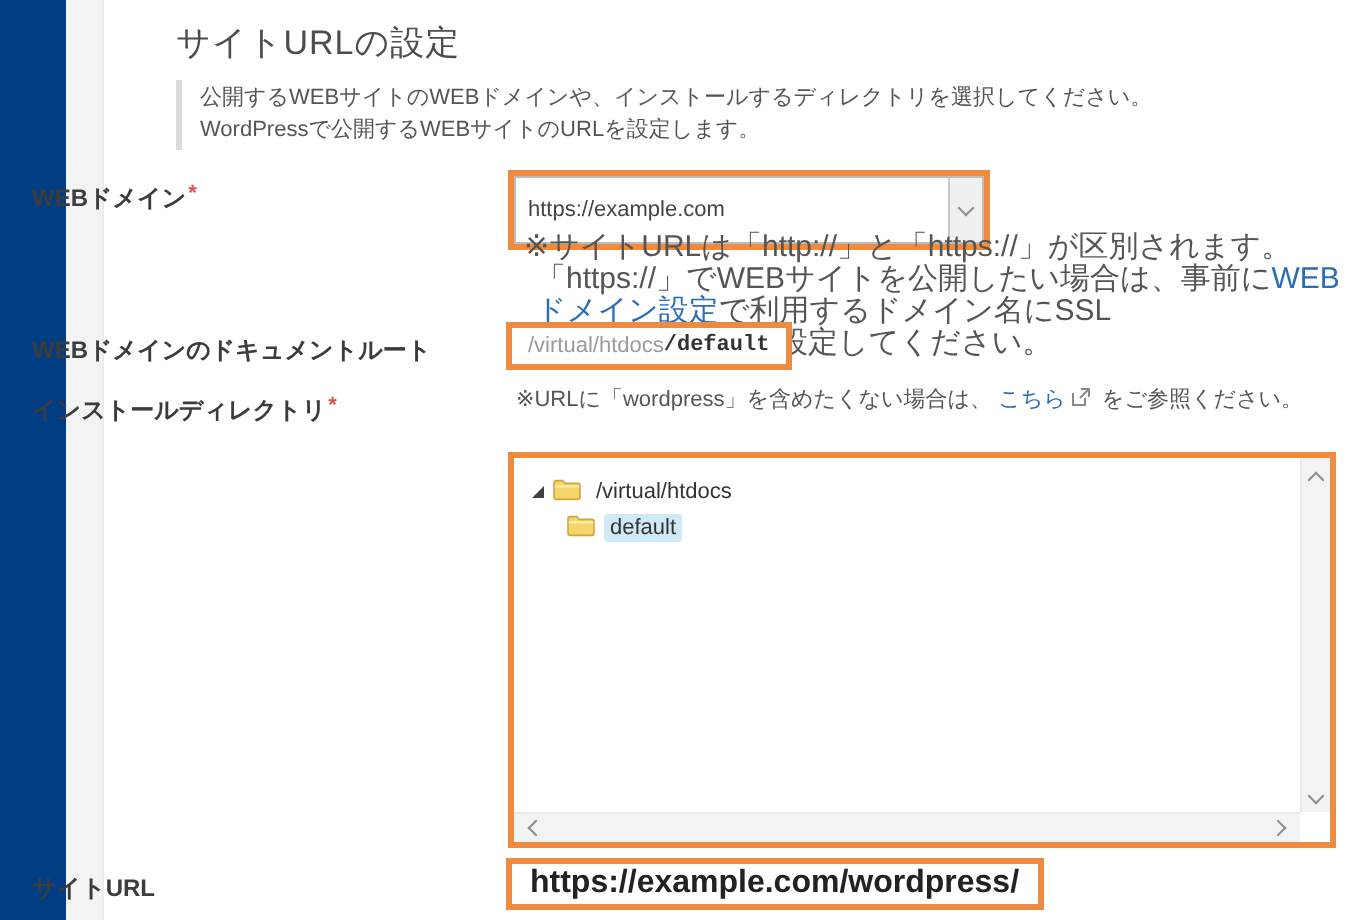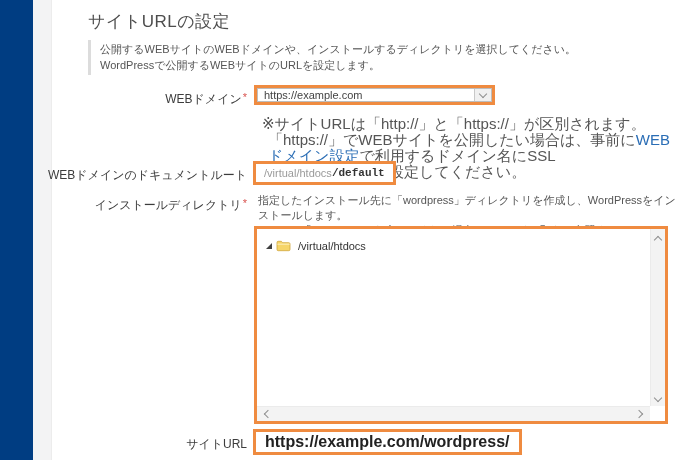--- a/index.html
+++ b/index.html
@@ -12,27 +12,27 @@
   .abs{position:absolute;}
   
   #strip-blue{left:0;top:0;width:33px;height:460px;background:var(--sidebar-blue);}
   #strip-gray{left:33px;top:0;width:19px;height:460px;background:#f3f3f4;border-right:1px solid #ececec;box-sizing:border-box;}
 
   
   #page-title{left:88px;top:10px;font-size:17px;color:#4d4d4d;letter-spacing:.5px;}
   #page-desc{left:88px;top:40px;border-left:3px solid #dcdcdc;padding:1px 0 2px 9px;font-size:11px;line-height:16px;color:#555;}
 
   
-  .form-label{left:0;width:247px;text-align:right;font-size:12px;color:#3c3c3c;white-space:nowrap;}
+  .form-label{left:16px;width:247px;text-align:left;font-size:12px;color:#3c3c3c;white-space:nowrap;font-weight:bold;}
   .req{color:#d9534f;font-size:11px;vertical-align:top;margin-left:1px;}
 
   .hl-box{border:3px solid var(--highlight-orange);background:#fff;box-sizing:border-box;display:flex;align-items:center;}
 
   
-  #web-domain-select{left:254px;top:85px;width:241px;height:20px;padding:0;cursor:pointer;}
+  #web-domain-select{left:254px;top:85px;width:241px;height:40px;padding:0;cursor:pointer;}
   #web-domain-select .inner{flex:1;display:flex;align-items:center;height:100%;border:1px solid #bdbdbd;box-sizing:border-box;background:#fff;}
   #web-domain-select .val{flex:1;font-size:11px;color:#444;padding-left:6px;white-space:nowrap;overflow:hidden;}
   #web-domain-select .btn{width:17px;height:100%;background:#f0f0f0;border-left:1px solid #c8c8c8;display:flex;align-items:center;justify-content:center;box-sizing:border-box;}
 
   .chv{display:inline-block;width:5px;height:5px;border-right:1px solid #8f8f8f;border-bottom:1px solid #8f8f8f;}
   .chv-down{transform:rotate(45deg);margin-top:-3px;}
   .chv-up{transform:rotate(-135deg);margin-top:3px;}
   .chv-left{transform:rotate(135deg);margin-left:3px;}
   .chv-right{transform:rotate(-45deg);margin-right:3px;}
 
@@ -98,37 +98,43 @@
 
 <div class="abs form-label" style="top:167px;">WEBドメインのドキュメントルート</div>
 <div class="abs hl-box" id="document-root-value">
   <span class="base">/virtual/htdocs</span>
     <span class="sel">/default</span>
 </div>
 
 <div class="abs form-label" style="top:197px;"><span>インストールディレクトリ</span><span class="req">*</span></div>
 
 <div class="abs" id="install-desc">
-  <div>指定したインストール先に「wordpress」ディレクトリを作成し、WordPressをインストールします。</div>
   <div><span>※URLに「wordpress」を含めたくない場合は、 </span><a class="lnk">こちら</a><span class="ext-icon"><svg width="11" height="11" viewBox="0 0 11 11">
           <path d="M1.5 3.5 v6 h6 v-3.5" fill="none" stroke="#8a8a8a" stroke-width="1"></path>
           <path d="M5.5 1.5 h4 v4 M9.5 1.5 L5 6" fill="none" stroke="#8a8a8a" stroke-width="1"></path>
         </svg></span><span> をご参照ください。</span></div>
 </div>
 
 <div class="hl-box" id="directory-tree">
   <div id="tree-content">
     <div class="tree-row" id="tree-row-root">
       <span class="expander"></span>
       <span class="folder"><svg width="15" height="13" viewBox="0 0 15 13">
             <path d="M1 3.5 q0-1.2 1.2-1.2 h3.2 l1.2 1.4 h6.2 q1.2 0 1.2 1.2 v5.6 q0 1.2-1.2 1.2 h-10.6 q-1.2 0-1.2-1.2 z" fill="#f6d56a" stroke="#cfa63d" stroke-width=".8"></path>
             <path d="M1.4 5.2 h12.2" stroke="#fdf0c0" stroke-width="1"></path>
           </svg></span>
       <span class="lbl">/virtual/htdocs</span>
     </div>
+    <div class="tree-row" id="tree-row-child">
+      <span class="folder"><svg width="15" height="13" viewBox="0 0 15 13">
+            <path d="M1 3.5 q0-1.2 1.2-1.2 h3.2 l1.2 1.4 h6.2 q1.2 0 1.2 1.2 v5.6 q0 1.2-1.2 1.2 h-10.6 q-1.2 0-1.2-1.2 z" fill="#f6d56a" stroke="#cfa63d" stroke-width=".8"></path>
+            <path d="M1.4 5.2 h12.2" stroke="#fdf0c0" stroke-width="1"></path>
+          </svg></span>
+      <span class="lbl selected">default</span>
+    </div>
   </div>
   <div class="sb" id="v-scrollbar">
     <span class="chv chv-up"></span>
     <span class="chv chv-down"></span>
   </div>
   <div class="sb" id="h-scrollbar">
     <span class="chv chv-left"></span>
     <span class="chv chv-right"></span>
   </div>
 </div>

